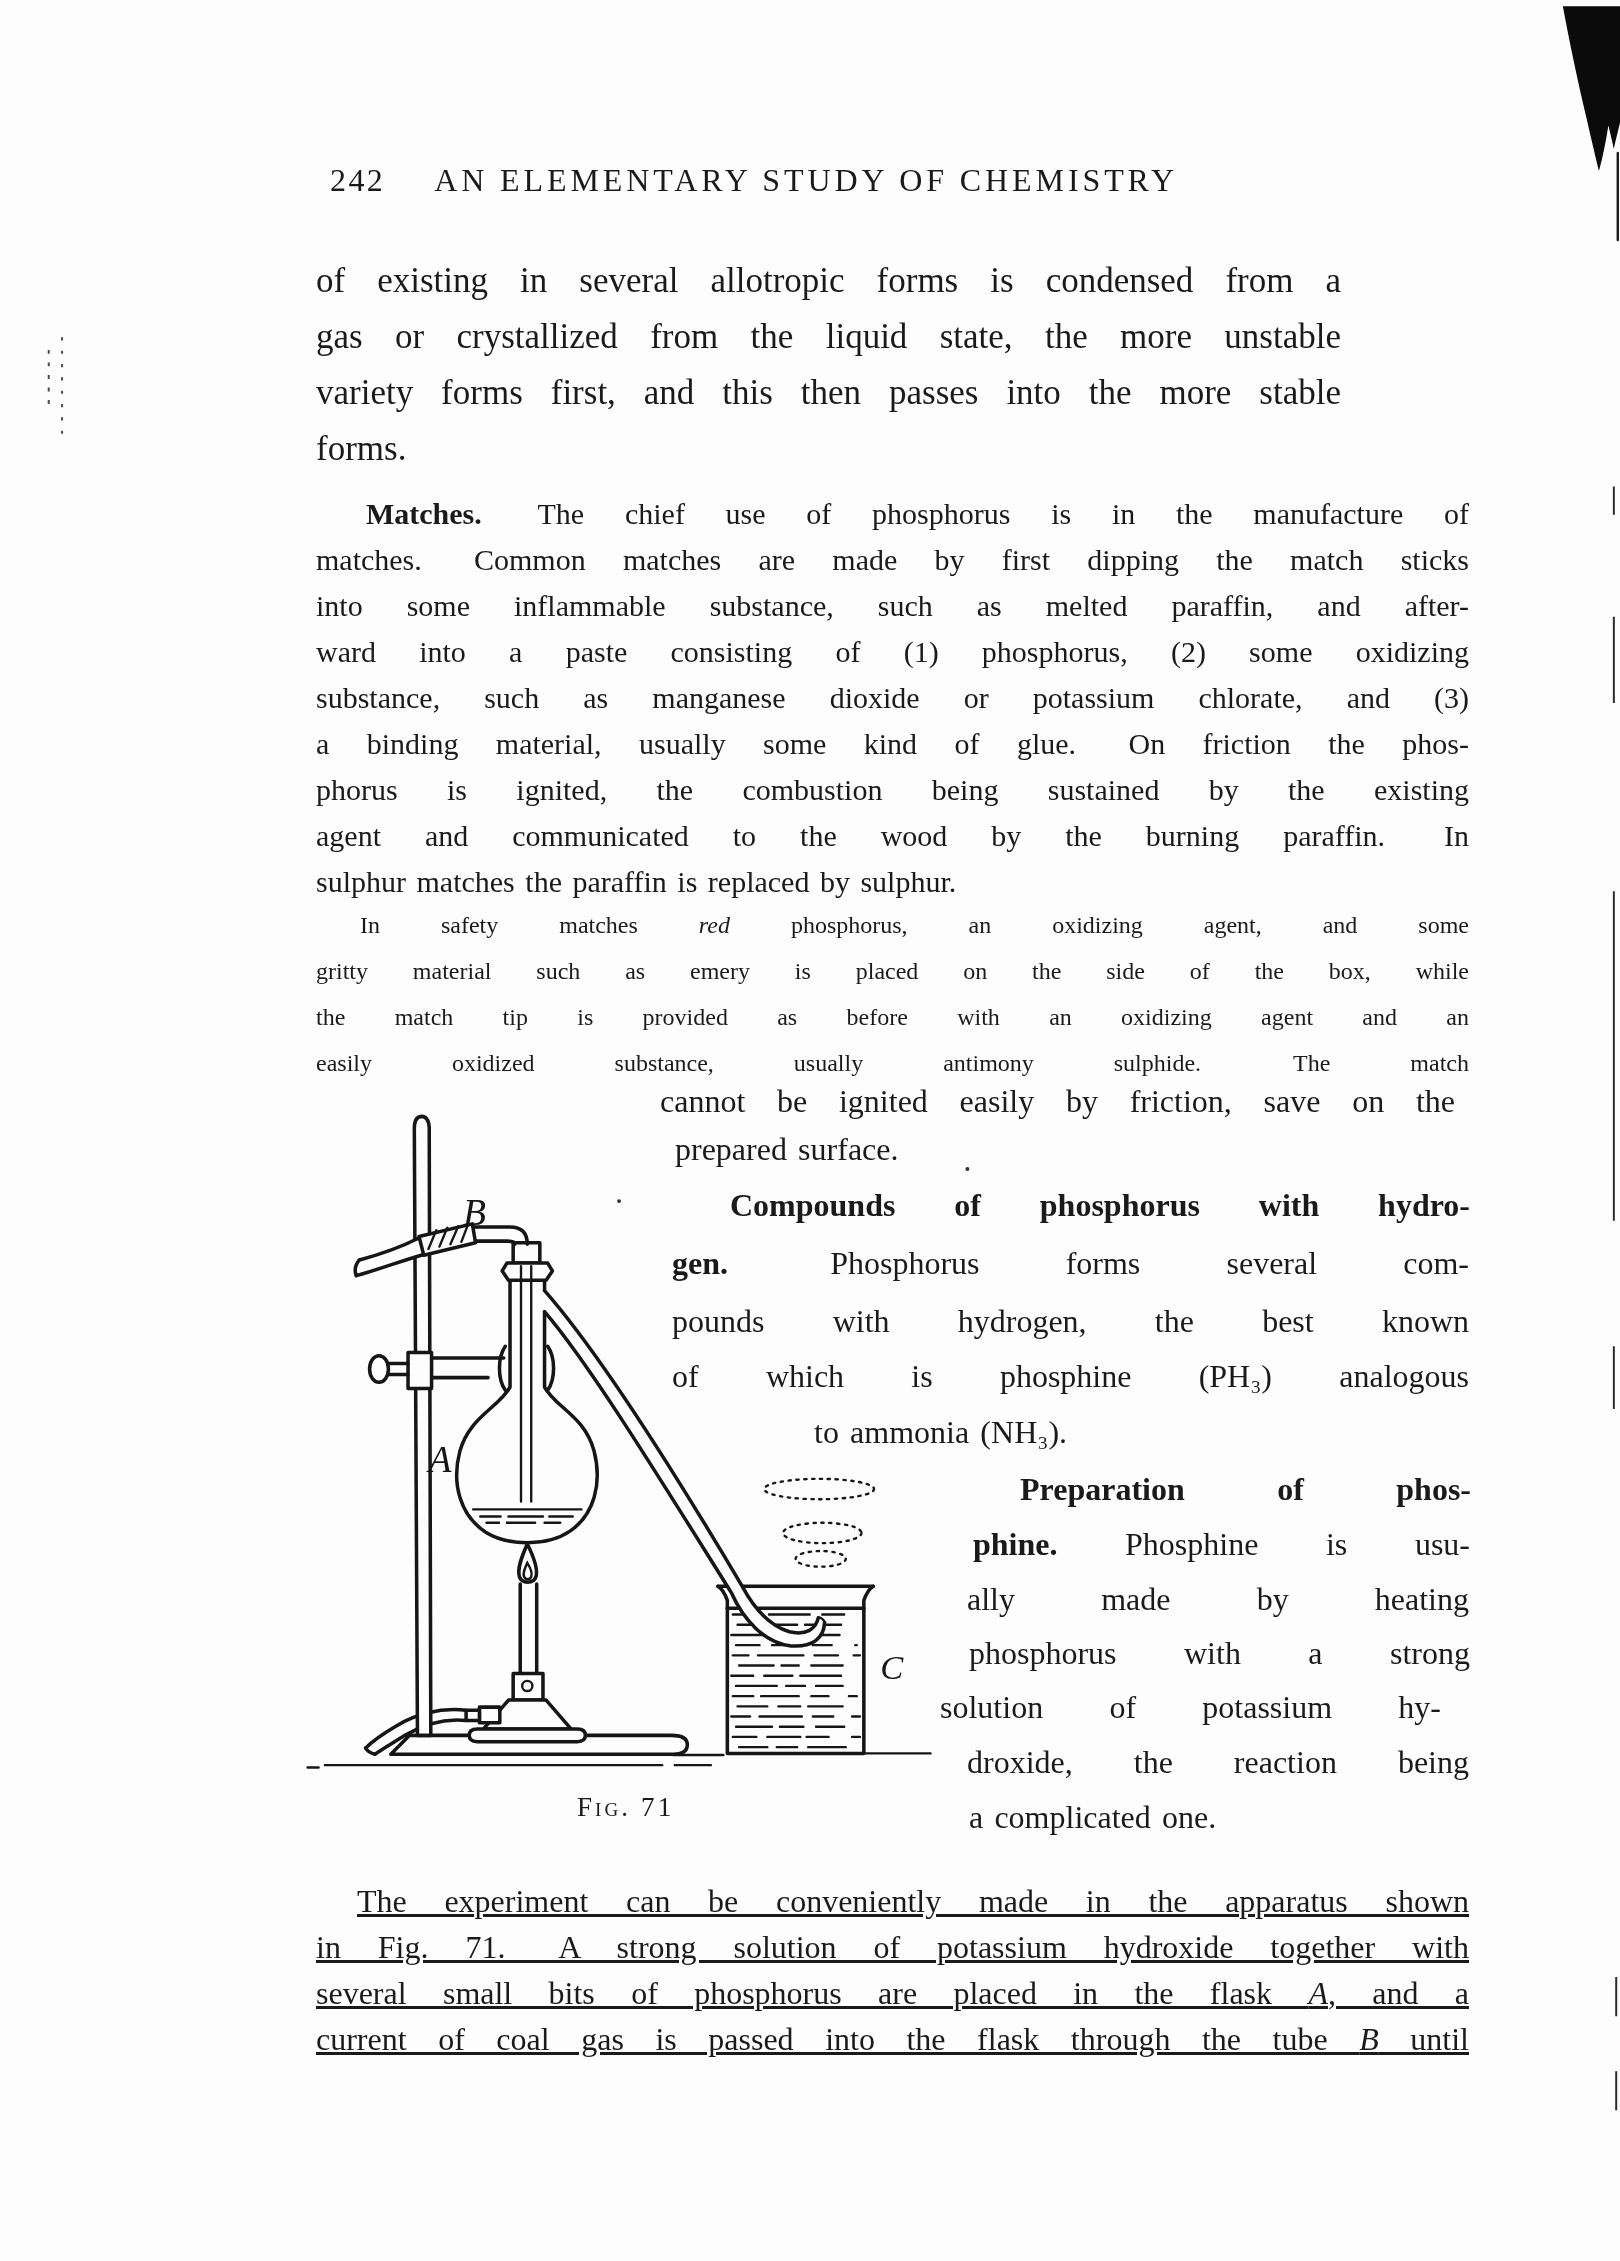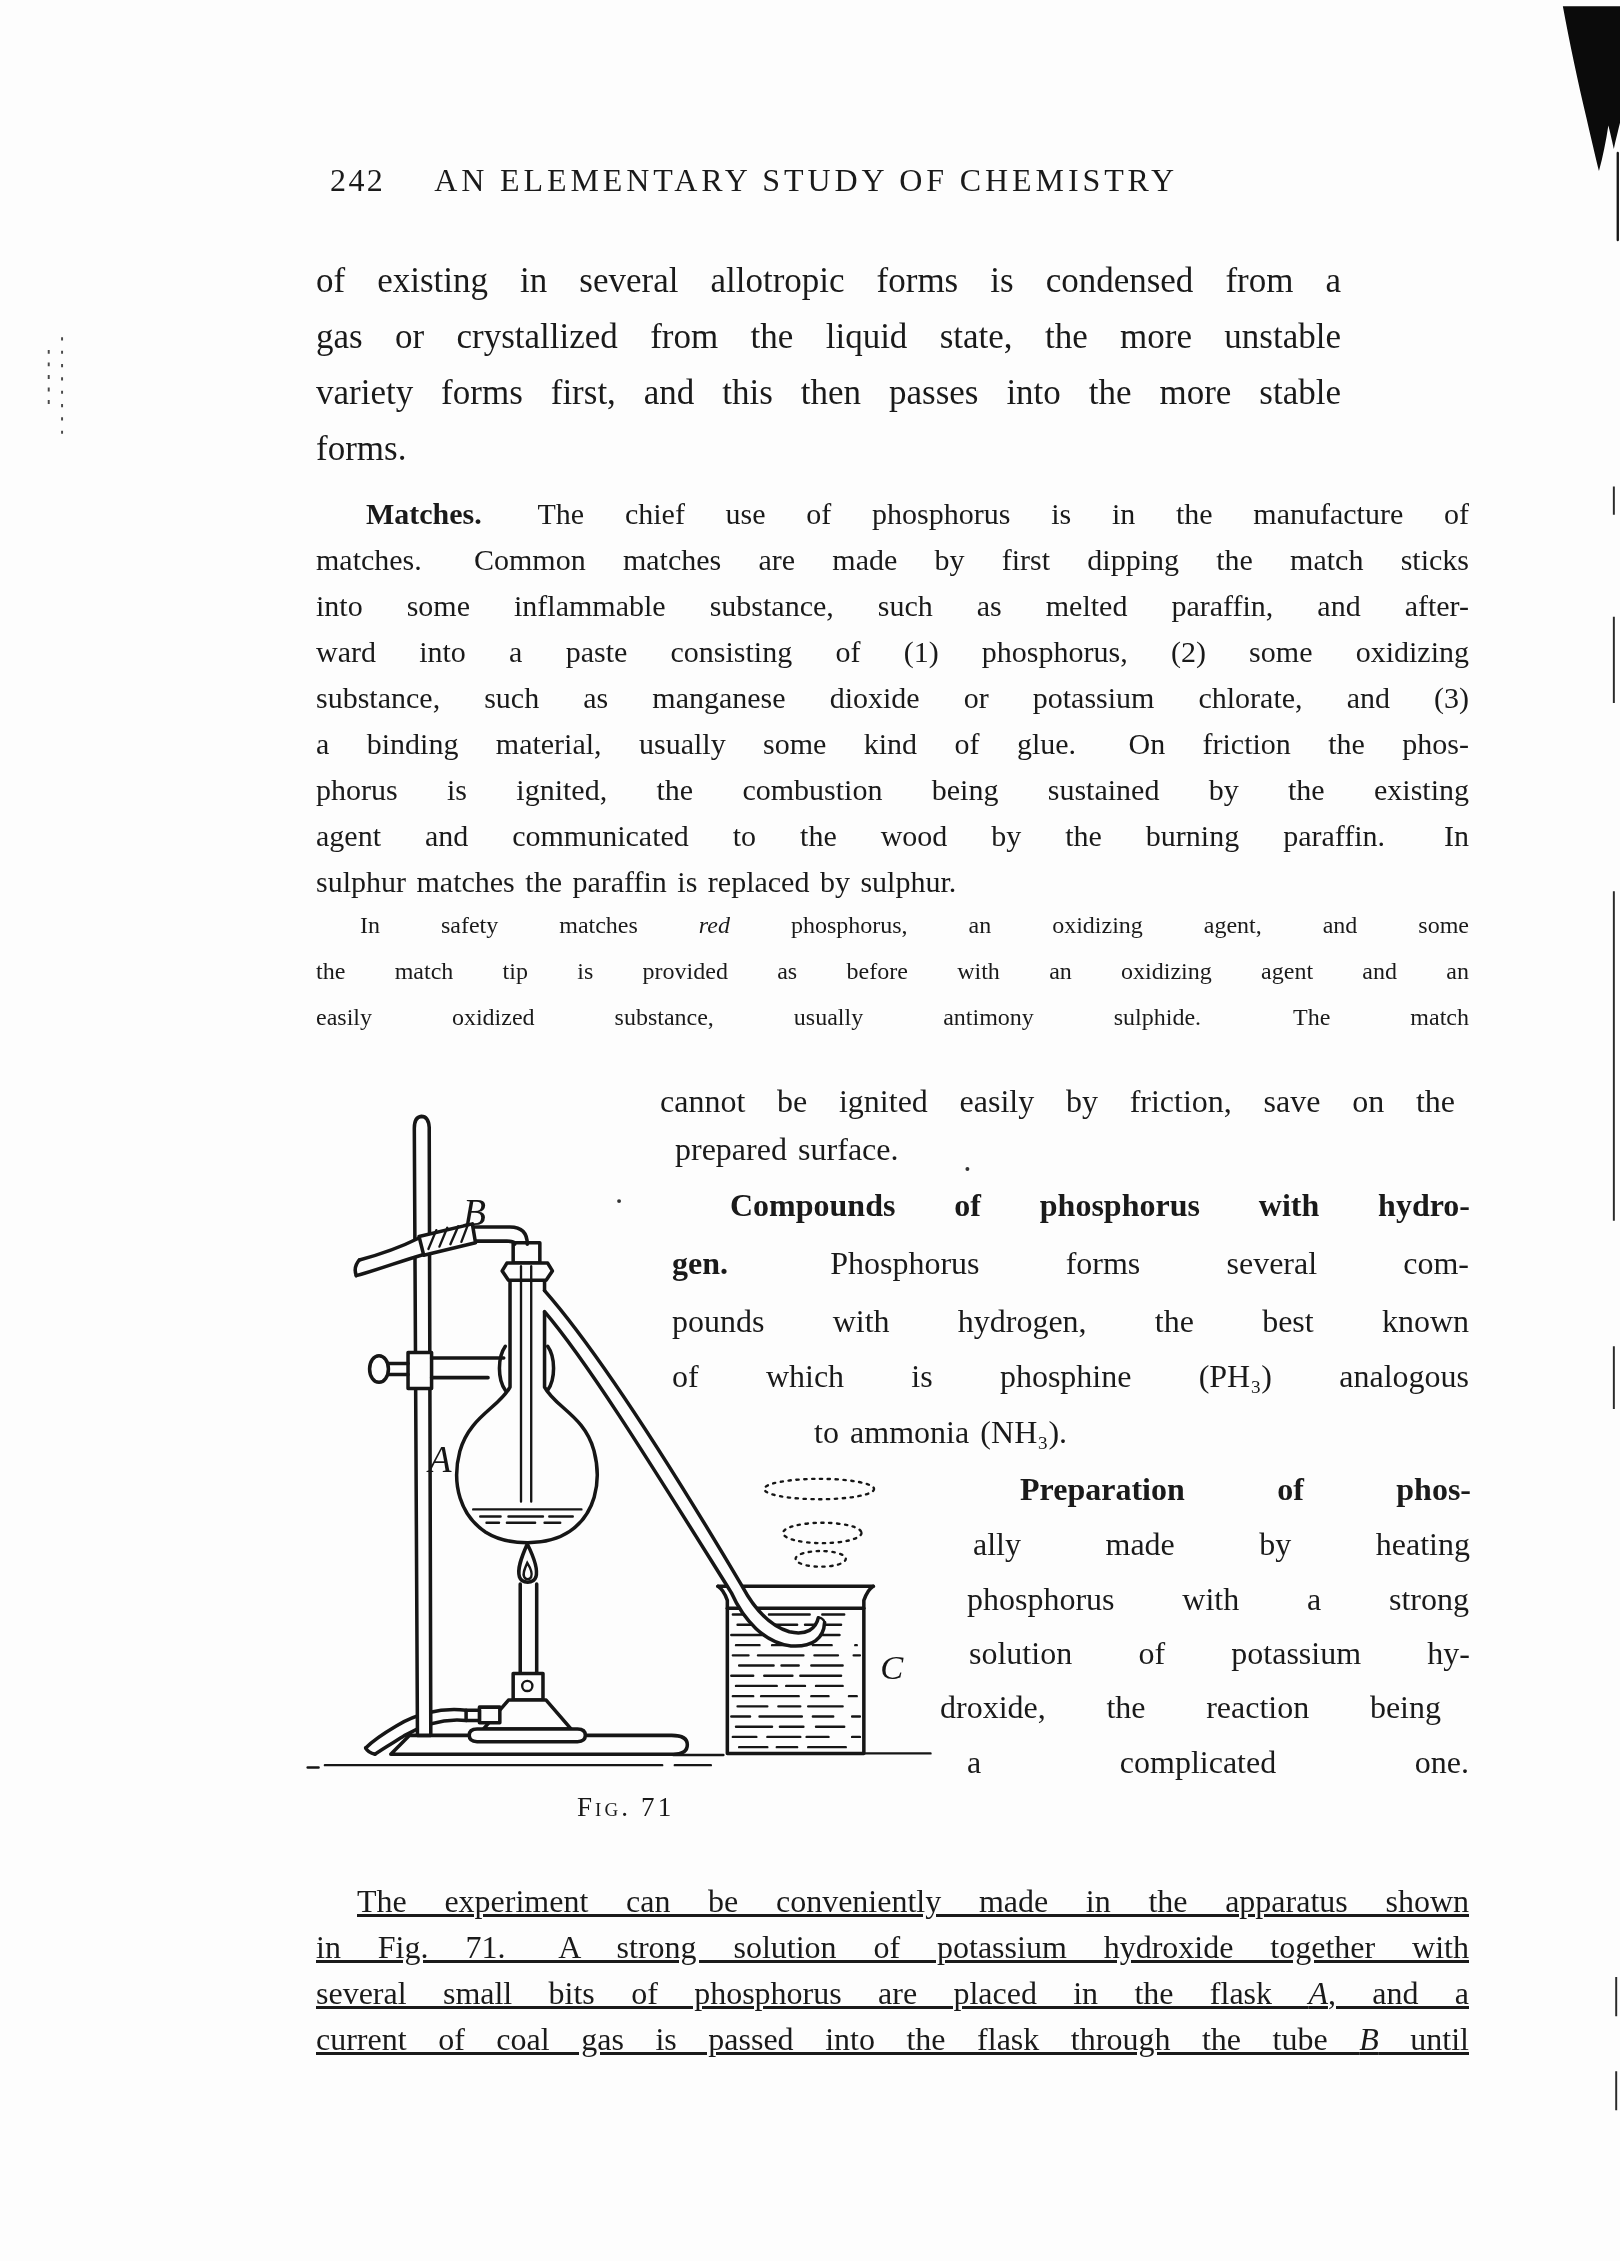--- a/index.html
+++ b/index.html
@@ -78,32 +78,34 @@
     <div class="line"><span>into some inflammable substance, such as melted paraffin, and after-</span></div>
     <div class="line"><span>ward into a paste consisting of (1) phosphorus, (2) some oxidizing</span></div>
     <div class="line"><span>substance, such as manganese dioxide or potassium chlorate, and (3)</span></div>
     <div class="line"><span>a binding material, usually some kind of glue.  On friction the phos-</span></div>
     <div class="line"><span>phorus is ignited, the combustion being sustained by the existing</span></div>
     <div class="line"><span>agent and communicated to the wood by the burning paraffin.  In</span></div>
     <div class="line"><span>sulphur matches the paraffin is replaced by sulphur.</span></div>
   </div>
 <div class="para p-safety">
     <div class="line"><span>In safety matches </span><span class="i">red</span><span> phosphorus, an oxidizing agent, and some</span></div>
+    <div class="line"><span>gritty material such as emery is placed on the side of the box, while</span></div>
     <div class="line"><span>the match tip is provided as before with an oxidizing agent and an</span></div>
     <div class="line"><span>easily oxidized substance, usually antimony sulphide.  The match</span></div>
   </div>
 <div class="rc">
     <div class="line"><span>cannot be ignited easily by friction, save on the</span></div>
     <div class="line"><span>prepared surface.</span></div>
     <div class="line"><span class="b">Compounds of phosphorus with hydro-</span></div>
     <div class="line"><span class="b">gen.</span><span>  Phosphorus forms several com-</span></div>
     <div class="line"><span>pounds with hydrogen, the best known</span></div>
     <div class="line"><span>of which is phosphine (PH₃) analogous</span></div>
     <div class="line"><span>to ammonia (NH₃).</span></div>
     <div class="line"><span class="b">Preparation of phos-</span></div>
+    <div class="line"><span class="b">phine.</span><span> Phosphine is usu-</span></div>
     <div class="line"><span>ally made by heating</span></div>
     <div class="line"><span>phosphorus with a strong</span></div>
     <div class="line"><span>solution of potassium hy-</span></div>
     <div class="line"><span>droxide, the reaction being</span></div>
     <div class="line"><span>a complicated one.</span></div>
   </div>
 <div class="para p-exp">
     <div class="line"><span>The experiment can be conveniently made in the apparatus shown</span></div>
     <div class="line"><span>in Fig. 71.  A strong solution of potassium hydroxide together with</span></div>
     <div class="line"><span>several small bits of phosphorus are placed in the flask </span><span class="i">A</span><span>, and a</span></div>

